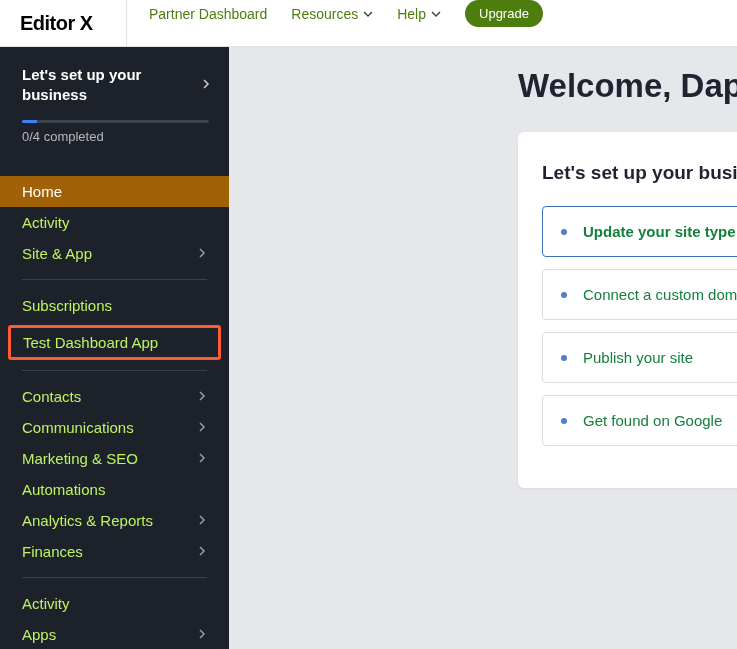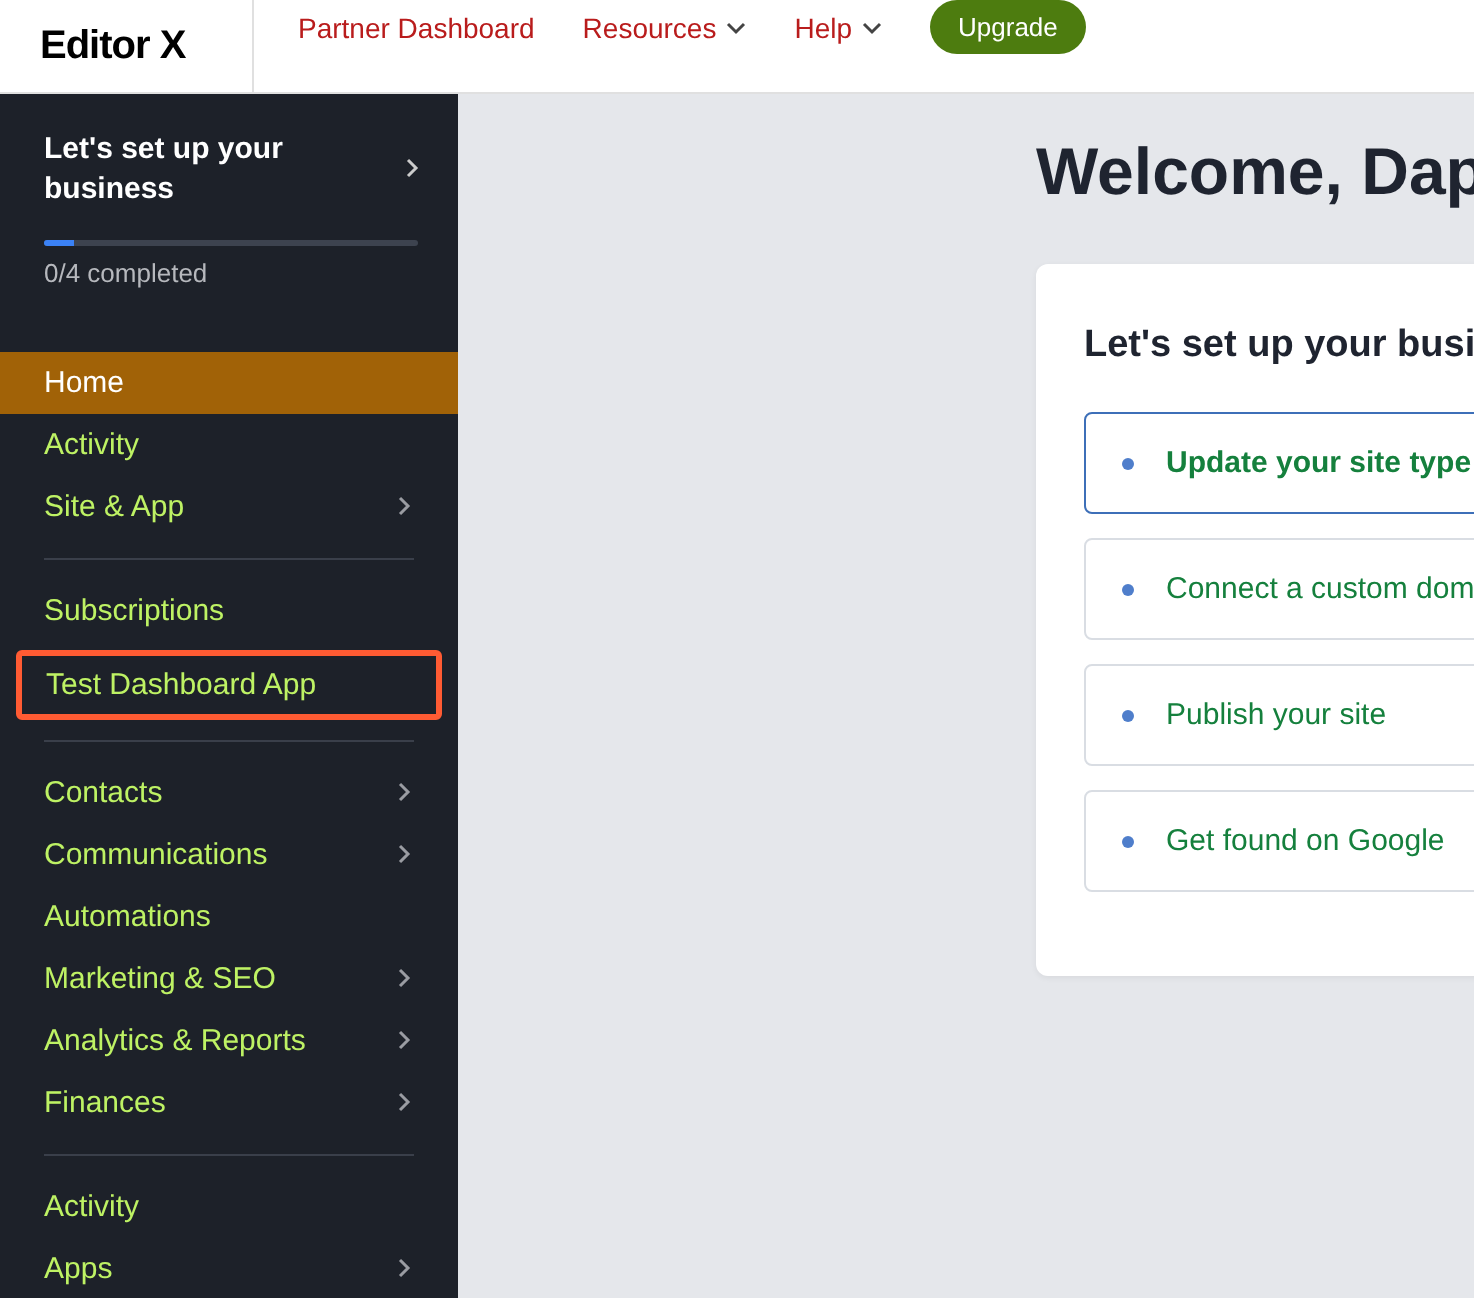--- a/index.html
+++ b/index.html
@@ -42,21 +42,21 @@
   }
   .topnav {
     display: flex;
     align-items: center;
     gap: 24px;
     margin-left: 22px;
     flex: 1;
   }
   .topnav-item {
     font-size: 14px;
-    color: #b91c1c;
+    color: #4d7c0f;
     display: flex;
     align-items: center;
     gap: 5px;
     cursor: pointer;
   }
   .upgrade-btn {
     background: #4d7c0f;
     color: #fff;
     border: none;
     border-radius: 14px;
@@ -275,27 +275,27 @@
           <path d="M3 1 L7 5 L3 9" stroke="#9a9ca2" stroke-width="1.5" fill="none"></path>
         </svg>
     </div>
     <div class="nav-item">
       <span>Communications</span>
       <svg class="chev" viewBox="0 0 10 10">
           <path d="M3 1 L7 5 L3 9" stroke="#9a9ca2" stroke-width="1.5" fill="none"></path>
         </svg>
     </div>
     <div class="nav-item">
+      <span>Marketing &amp; SEO</span>
+      <svg class="chev" viewBox="0 0 10 10">
+          <path d="M3 1 L7 5 L3 9" stroke="#9a9ca2" stroke-width="1.5" fill="none"></path>
+        </svg>
+    </div>
+    <div class="nav-item">
       <span>Automations</span>
-    </div>
-    <div class="nav-item">
-      <span>Marketing &amp; SEO</span>
-      <svg class="chev" viewBox="0 0 10 10">
-          <path d="M3 1 L7 5 L3 9" stroke="#9a9ca2" stroke-width="1.5" fill="none"></path>
-        </svg>
     </div>
     <div class="nav-item">
       <span>Analytics &amp; Reports</span>
       <svg class="chev" viewBox="0 0 10 10">
           <path d="M3 1 L7 5 L3 9" stroke="#9a9ca2" stroke-width="1.5" fill="none"></path>
         </svg>
     </div>
     <div class="nav-item">
       <span>Finances</span>
       <svg class="chev" viewBox="0 0 10 10">

